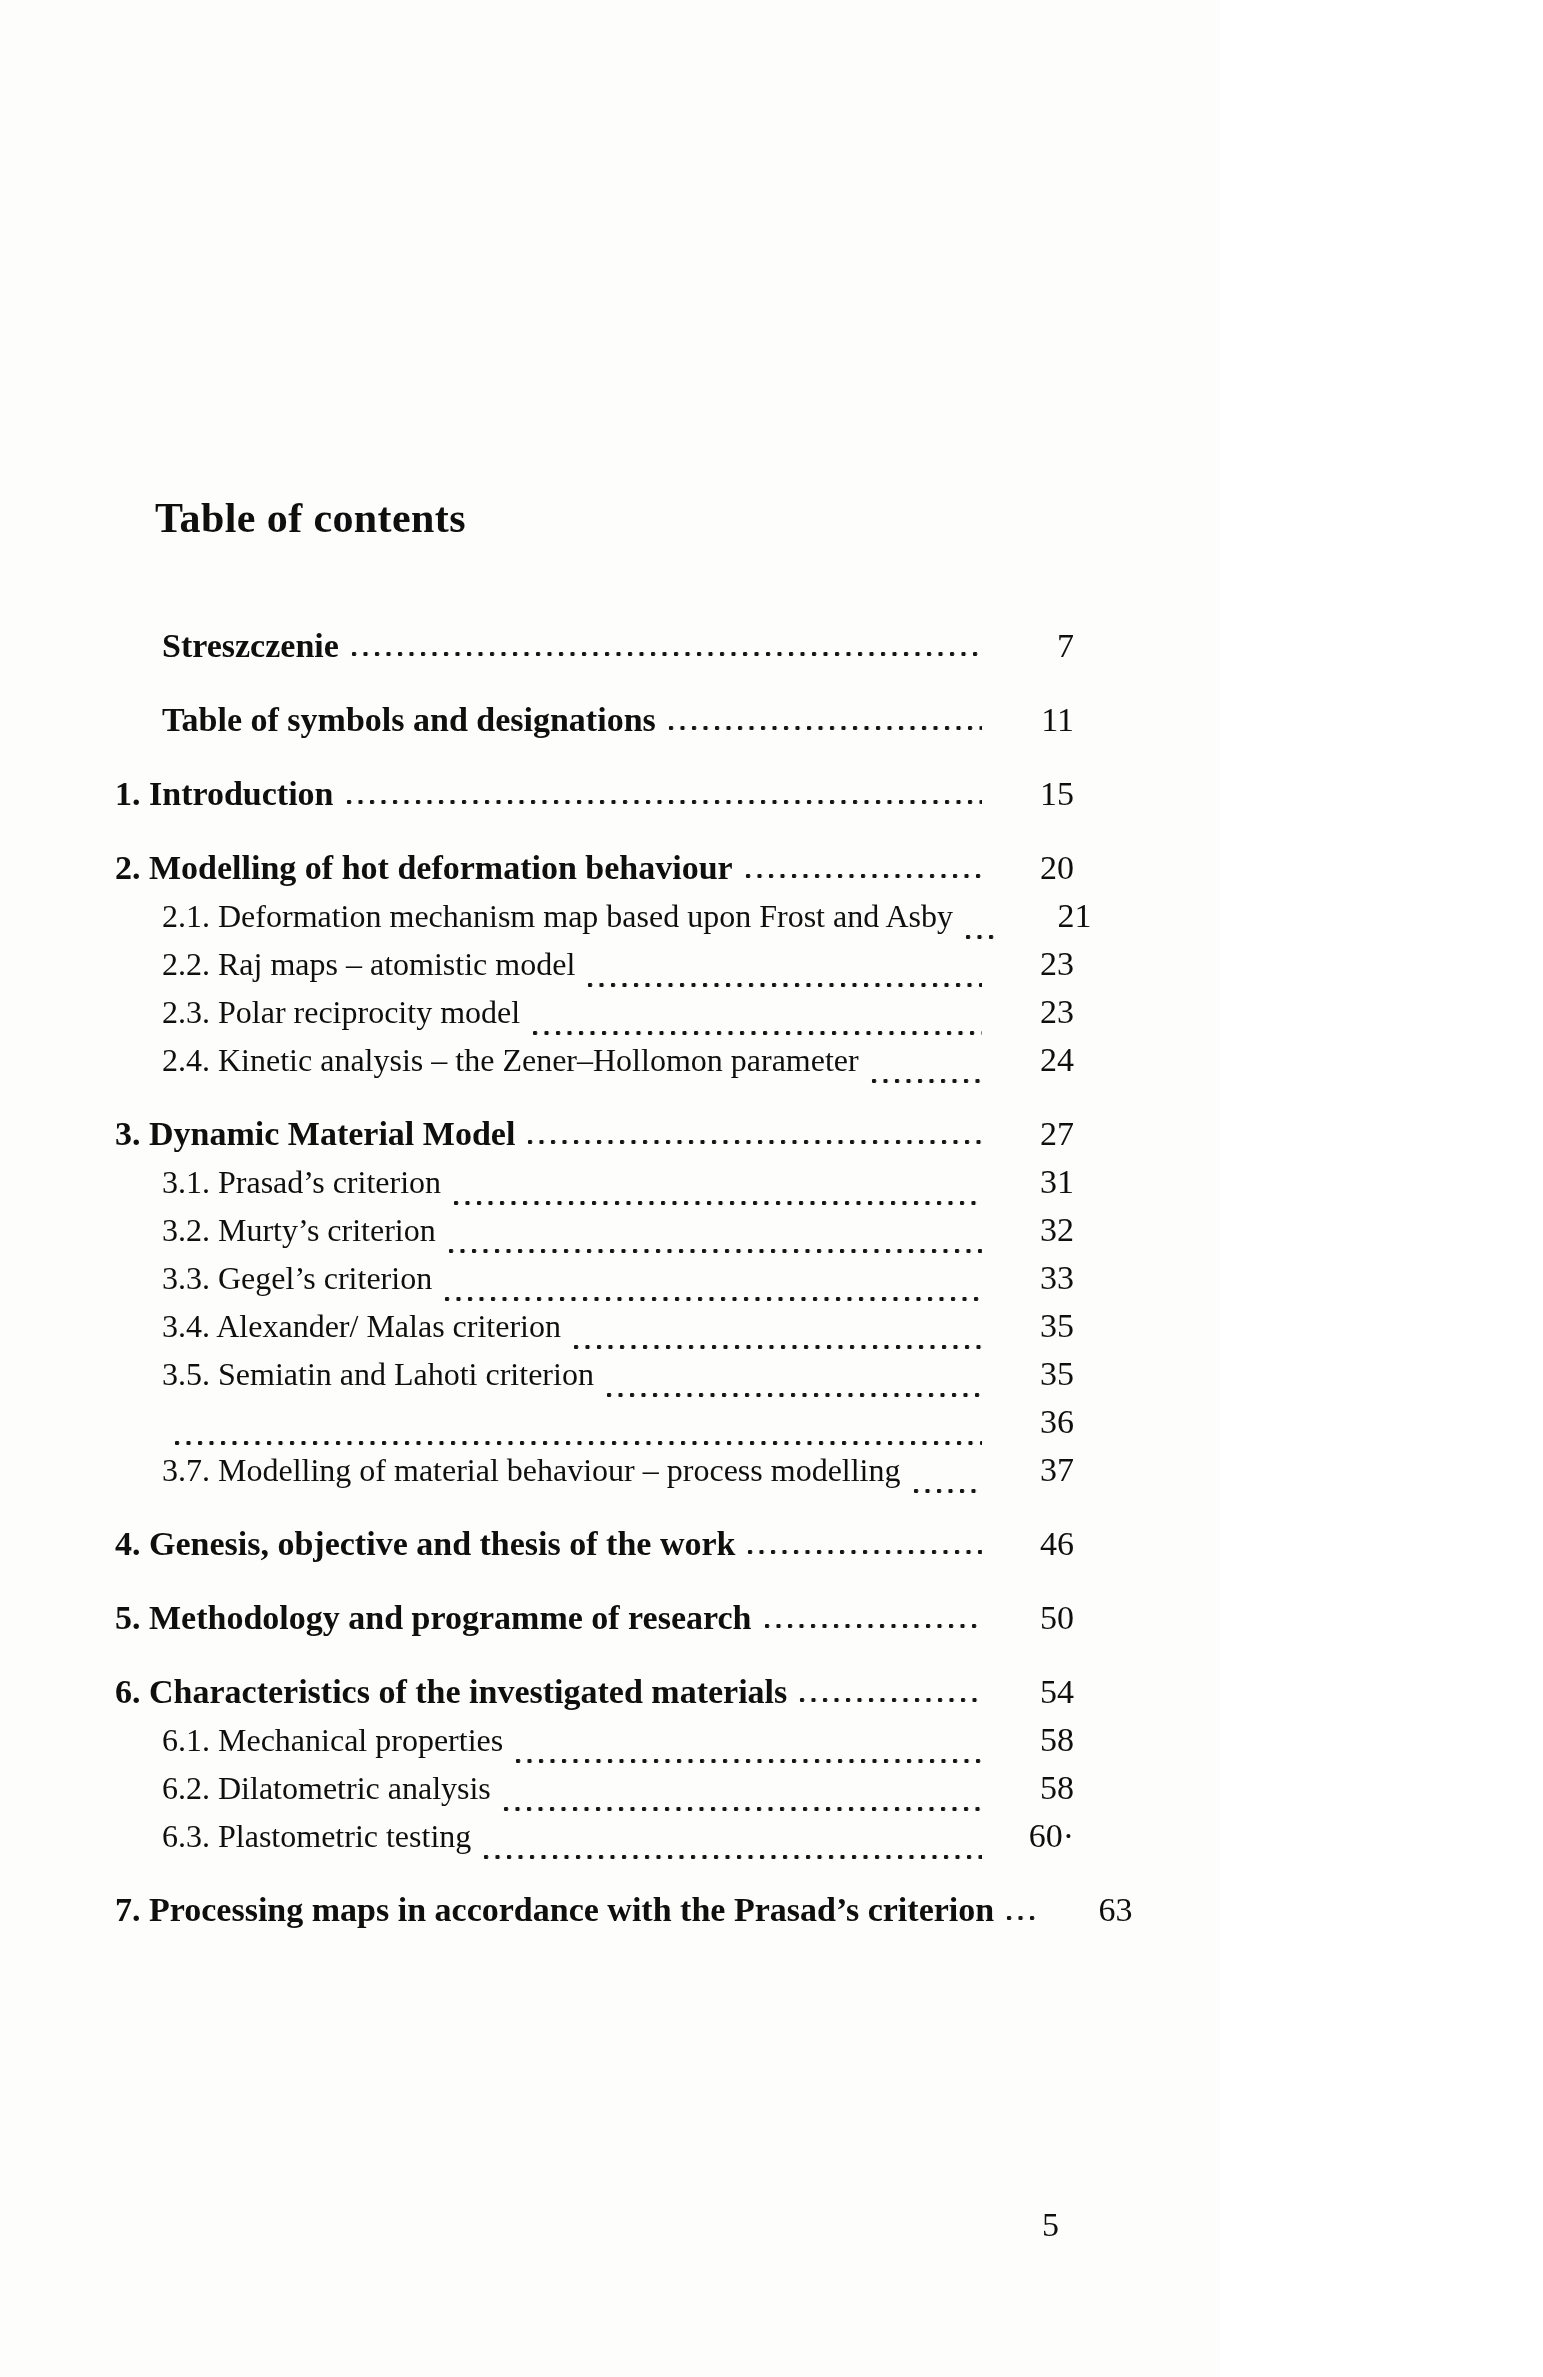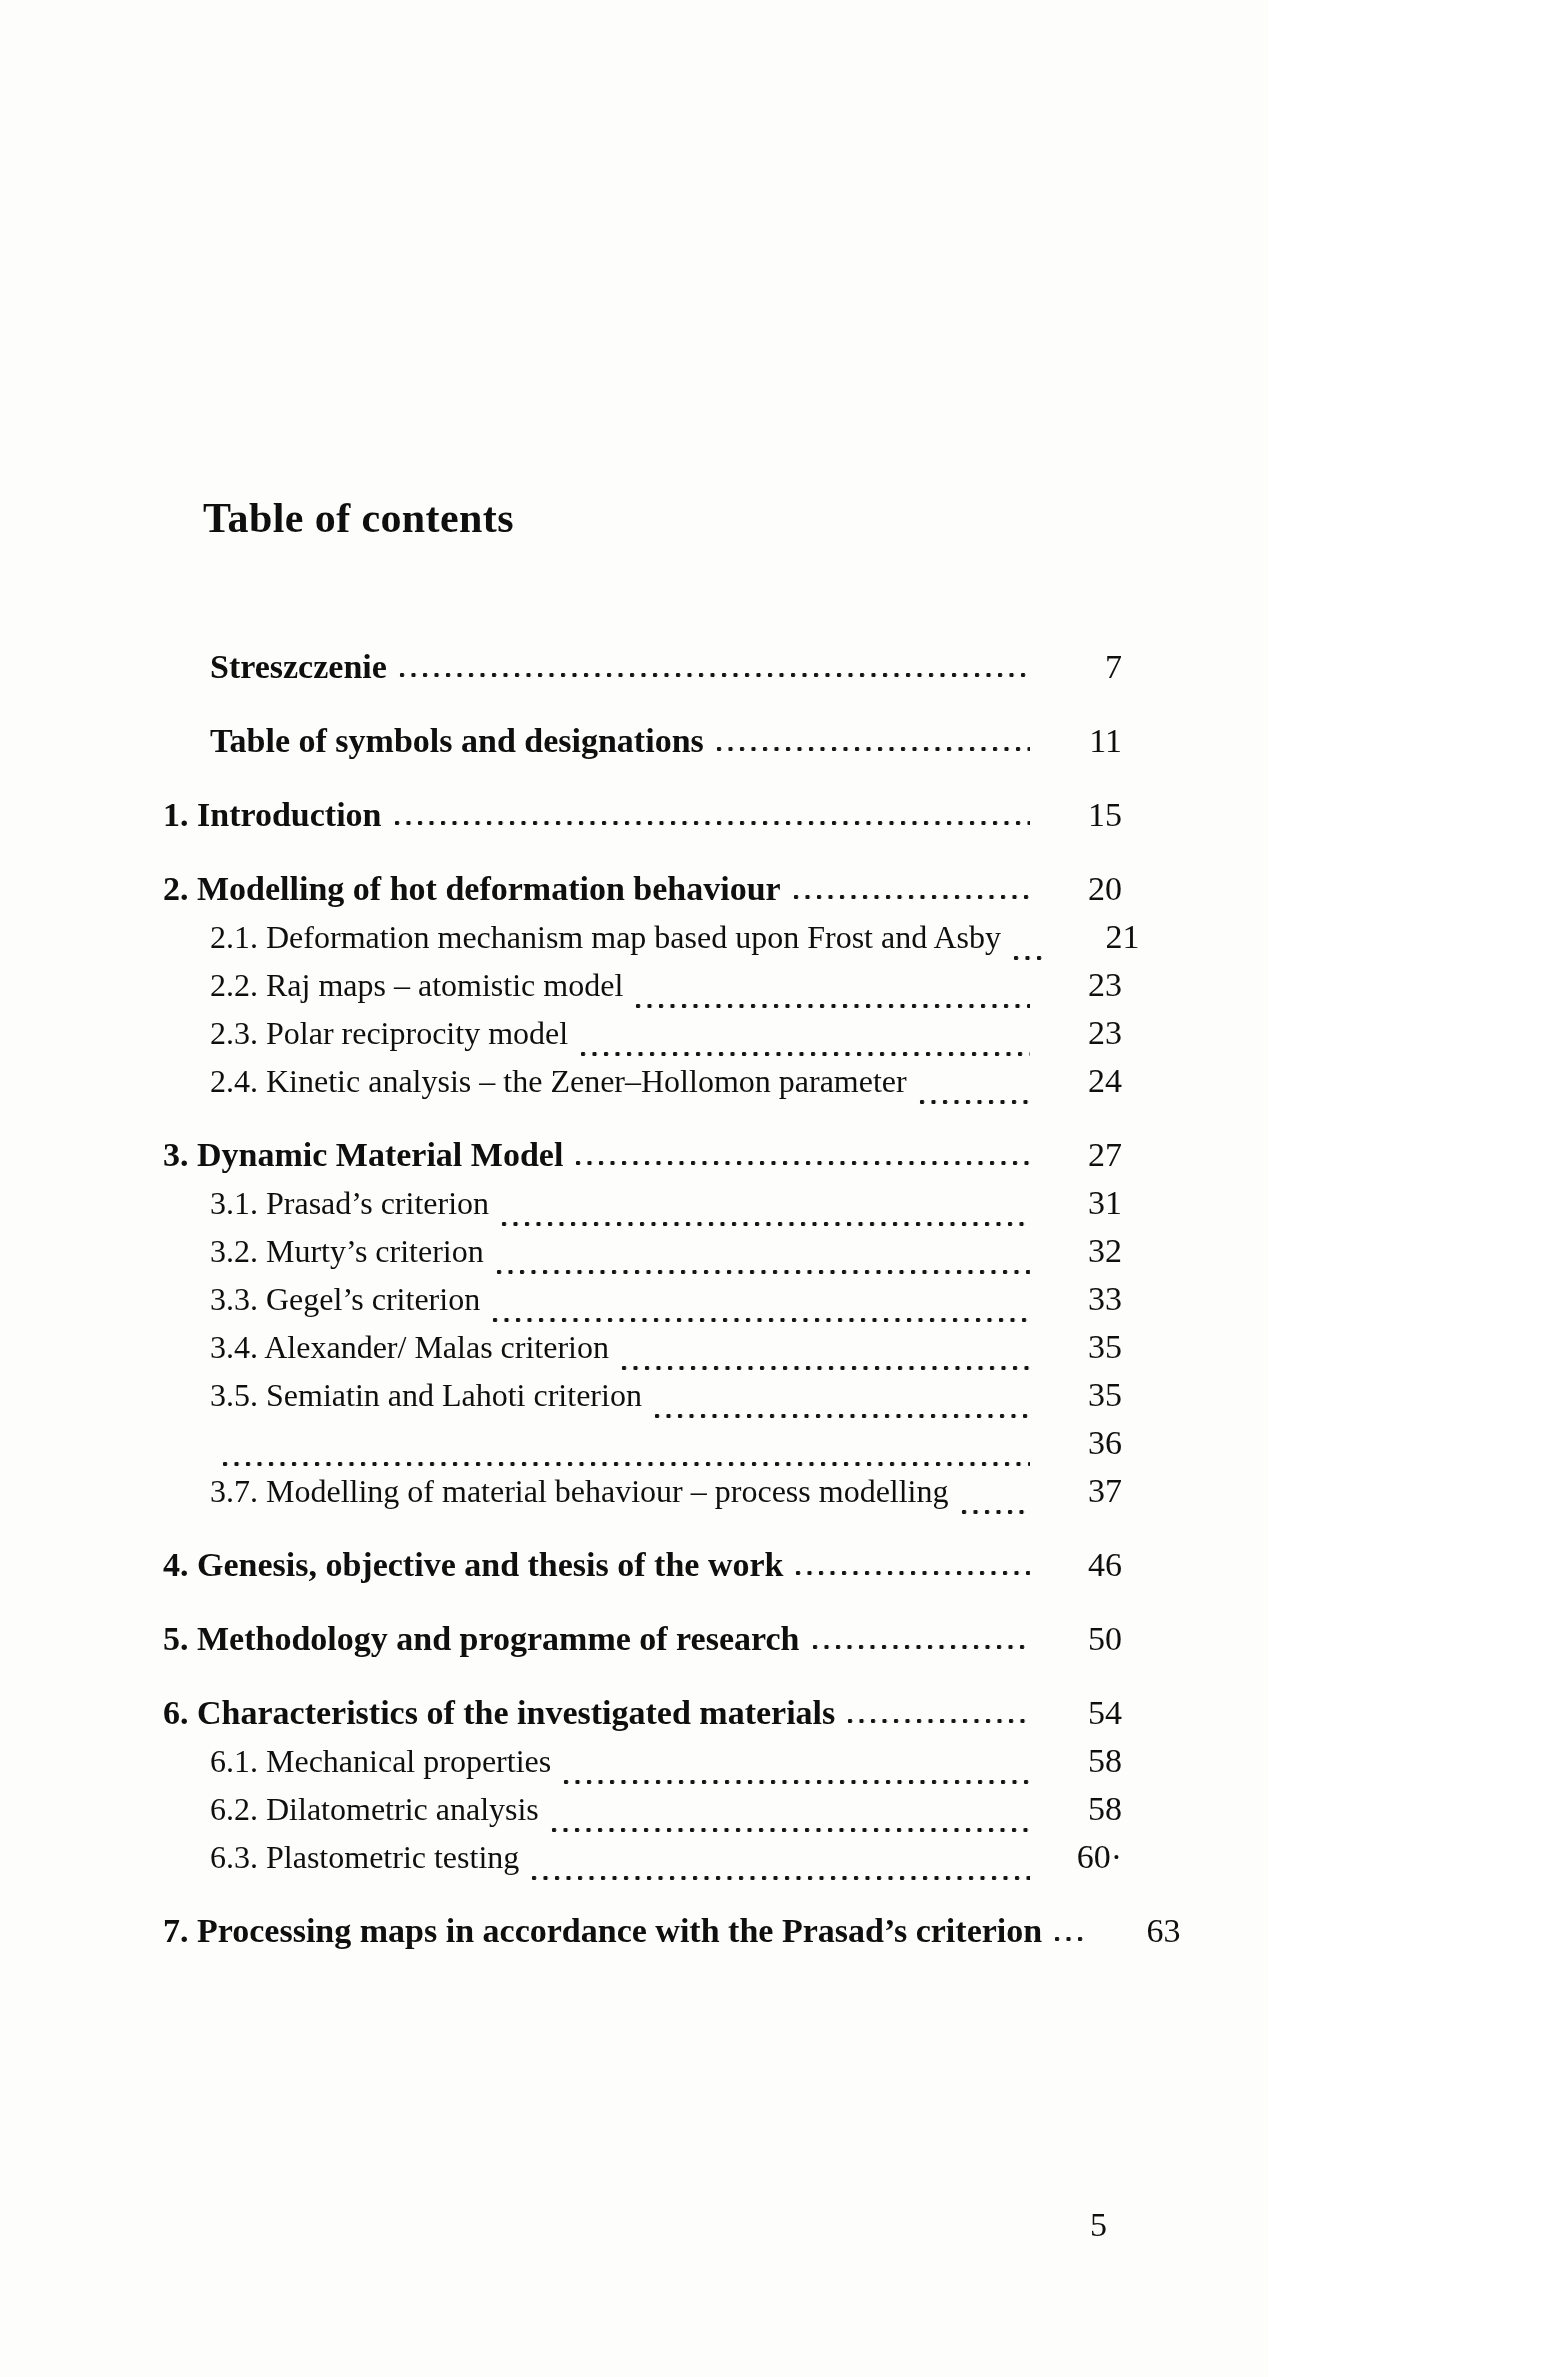--- a/index.html
+++ b/index.html
@@ -12,33 +12,32 @@
     height: 2377px;
     font-family: "Liberation Serif", "DejaVu Serif", serif;
     color: #0f0f0f;
     overflow: hidden;
   }
   .page {
     position: relative;
     width: 1220px;
     height: 2377px;
     background: #fdfdfc;
-    padding-left: 48px;
   }
   .doc-title {
     margin: 0;
     padding-top: 497px;
     padding-left: 155px;
     font-size: 42px;
     font-weight: bold;
     line-height: 1;
     letter-spacing: 0.4px;
   }
   .toc {
-    margin-top: 104px;
+    margin-top: 83px;
     padding-left: 115px;
     padding-right: 146px;
   }
   .toc-row {
     display: flex;
     align-items: baseline;
     height: 48px;
     line-height: 48px;
     font-size: 32px;
   }

